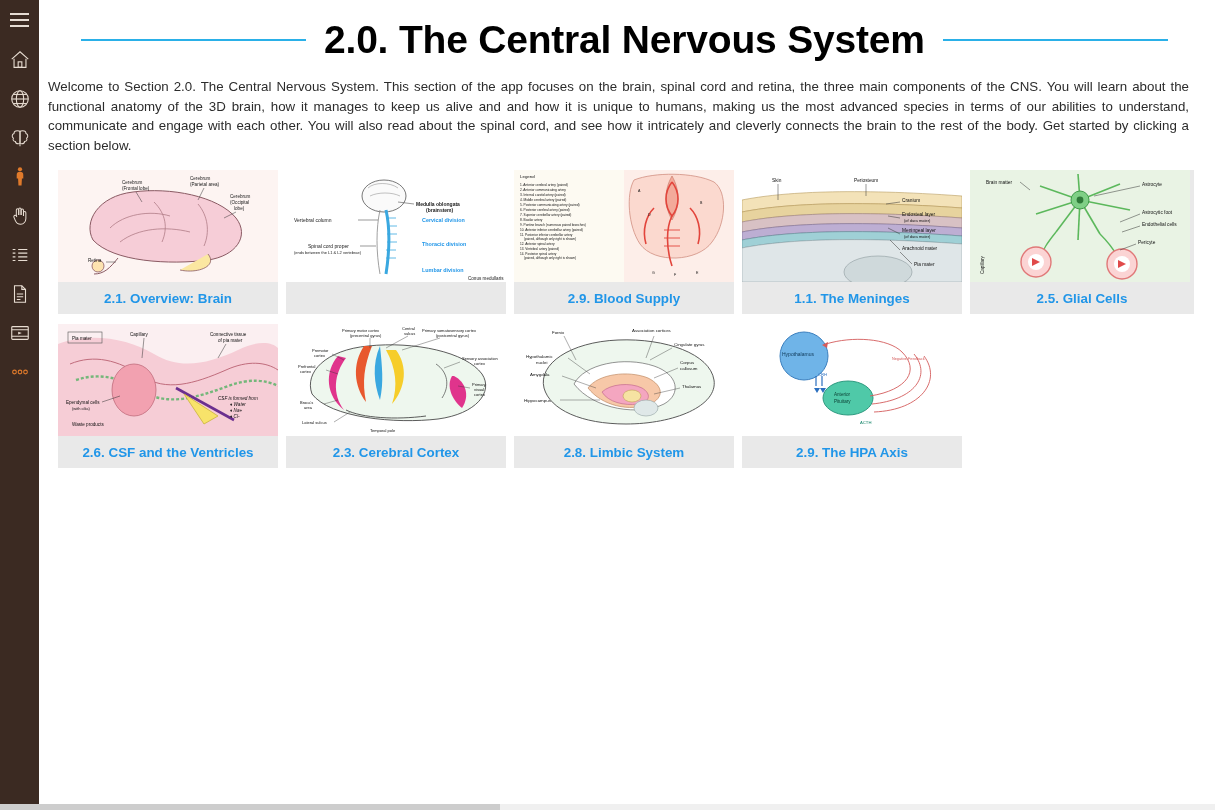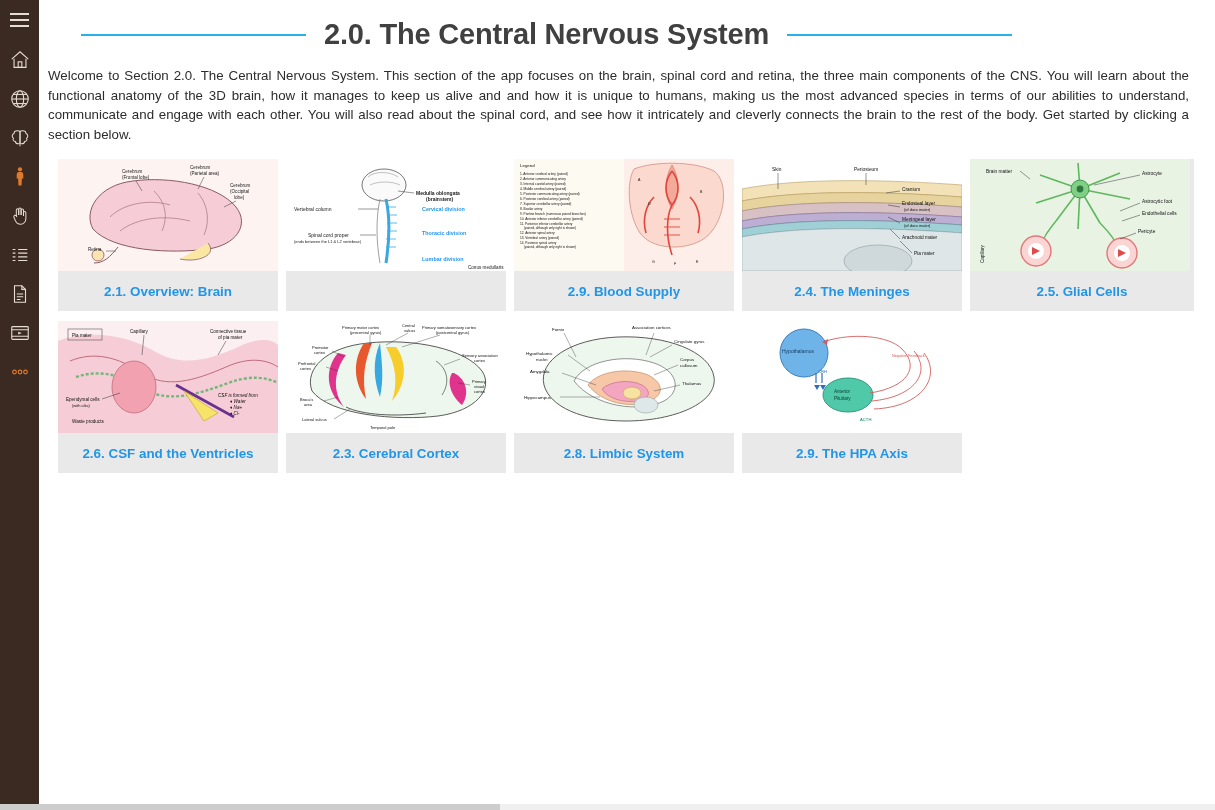--- a/index.html
+++ b/index.html
@@ -73,23 +73,23 @@
     padding: 0 40px 0 42px;
   }
   .title-rule {
     flex: 1 1 auto;
     height: 2px;
     background: #2ab0e8;
   }
   .title-rule.left { margin-right: 18px; max-width: 225px; }
   .title-rule.right { margin-left: 18px; max-width: 225px; }
   .page-title {
-    font-size: 29px;
+    font-size: 39px;
     font-weight: bold;
-    color: #404040;
+    color: #000000;
     white-space: nowrap;
     letter-spacing: -0.2px;
   }
 
   .intro {
     margin: 15px 26px 0 9px;
     font-size: 13.3px;
     line-height: 19.5px;
     color: #2c2c2c;
     text-align: justify;
@@ -113,21 +113,21 @@
   }
   .card .thumb {
     width: 220px;
     height: 112px;
     overflow: hidden;
     position: relative;
     background: #fff;
   }
   .card .thumb svg { display: block; }
   .card .caption {
-    height: 40px;
+    height: 32px;
     display: flex;
     align-items: center;
     justify-content: center;
     font-size: 13.4px;
     font-weight: bold;
     color: #2196e8;
     text-align: center;
     padding: 0 4px;
   }
   .card.wide { width: 224px; }
@@ -417,21 +417,21 @@
               <path d="M36 14 L36 30"></path>
                 <path d="M124 14 L124 26"></path>
                 <path d="M158 32 L144 34"></path>
                 <path d="M158 48 L146 46"></path>
                 <path d="M158 64 L146 58"></path>
                 <path d="M158 80 L148 70"></path>
                 <path d="M170 94 L158 82"></path>
             </g>
           </svg>
         </div>
-        <div class="caption">2.4. The Meninges</div>
+        <div class="caption">1.1. The Meninges</div>
       </div>
 
       <div class="card wide">
         <div class="thumb t-green">
           <svg width="224" height="112" viewBox="0 0 224 112">
             <rect width="224" height="112" fill="#e9f3e4"></rect>
             <g stroke="#5cb85c" stroke-width="1.6" fill="none">
               <path d="M110 30 L70 16"></path>
                 <path d="M110 30 L150 14"></path>
                 <path d="M110 30 L108 4"></path>

